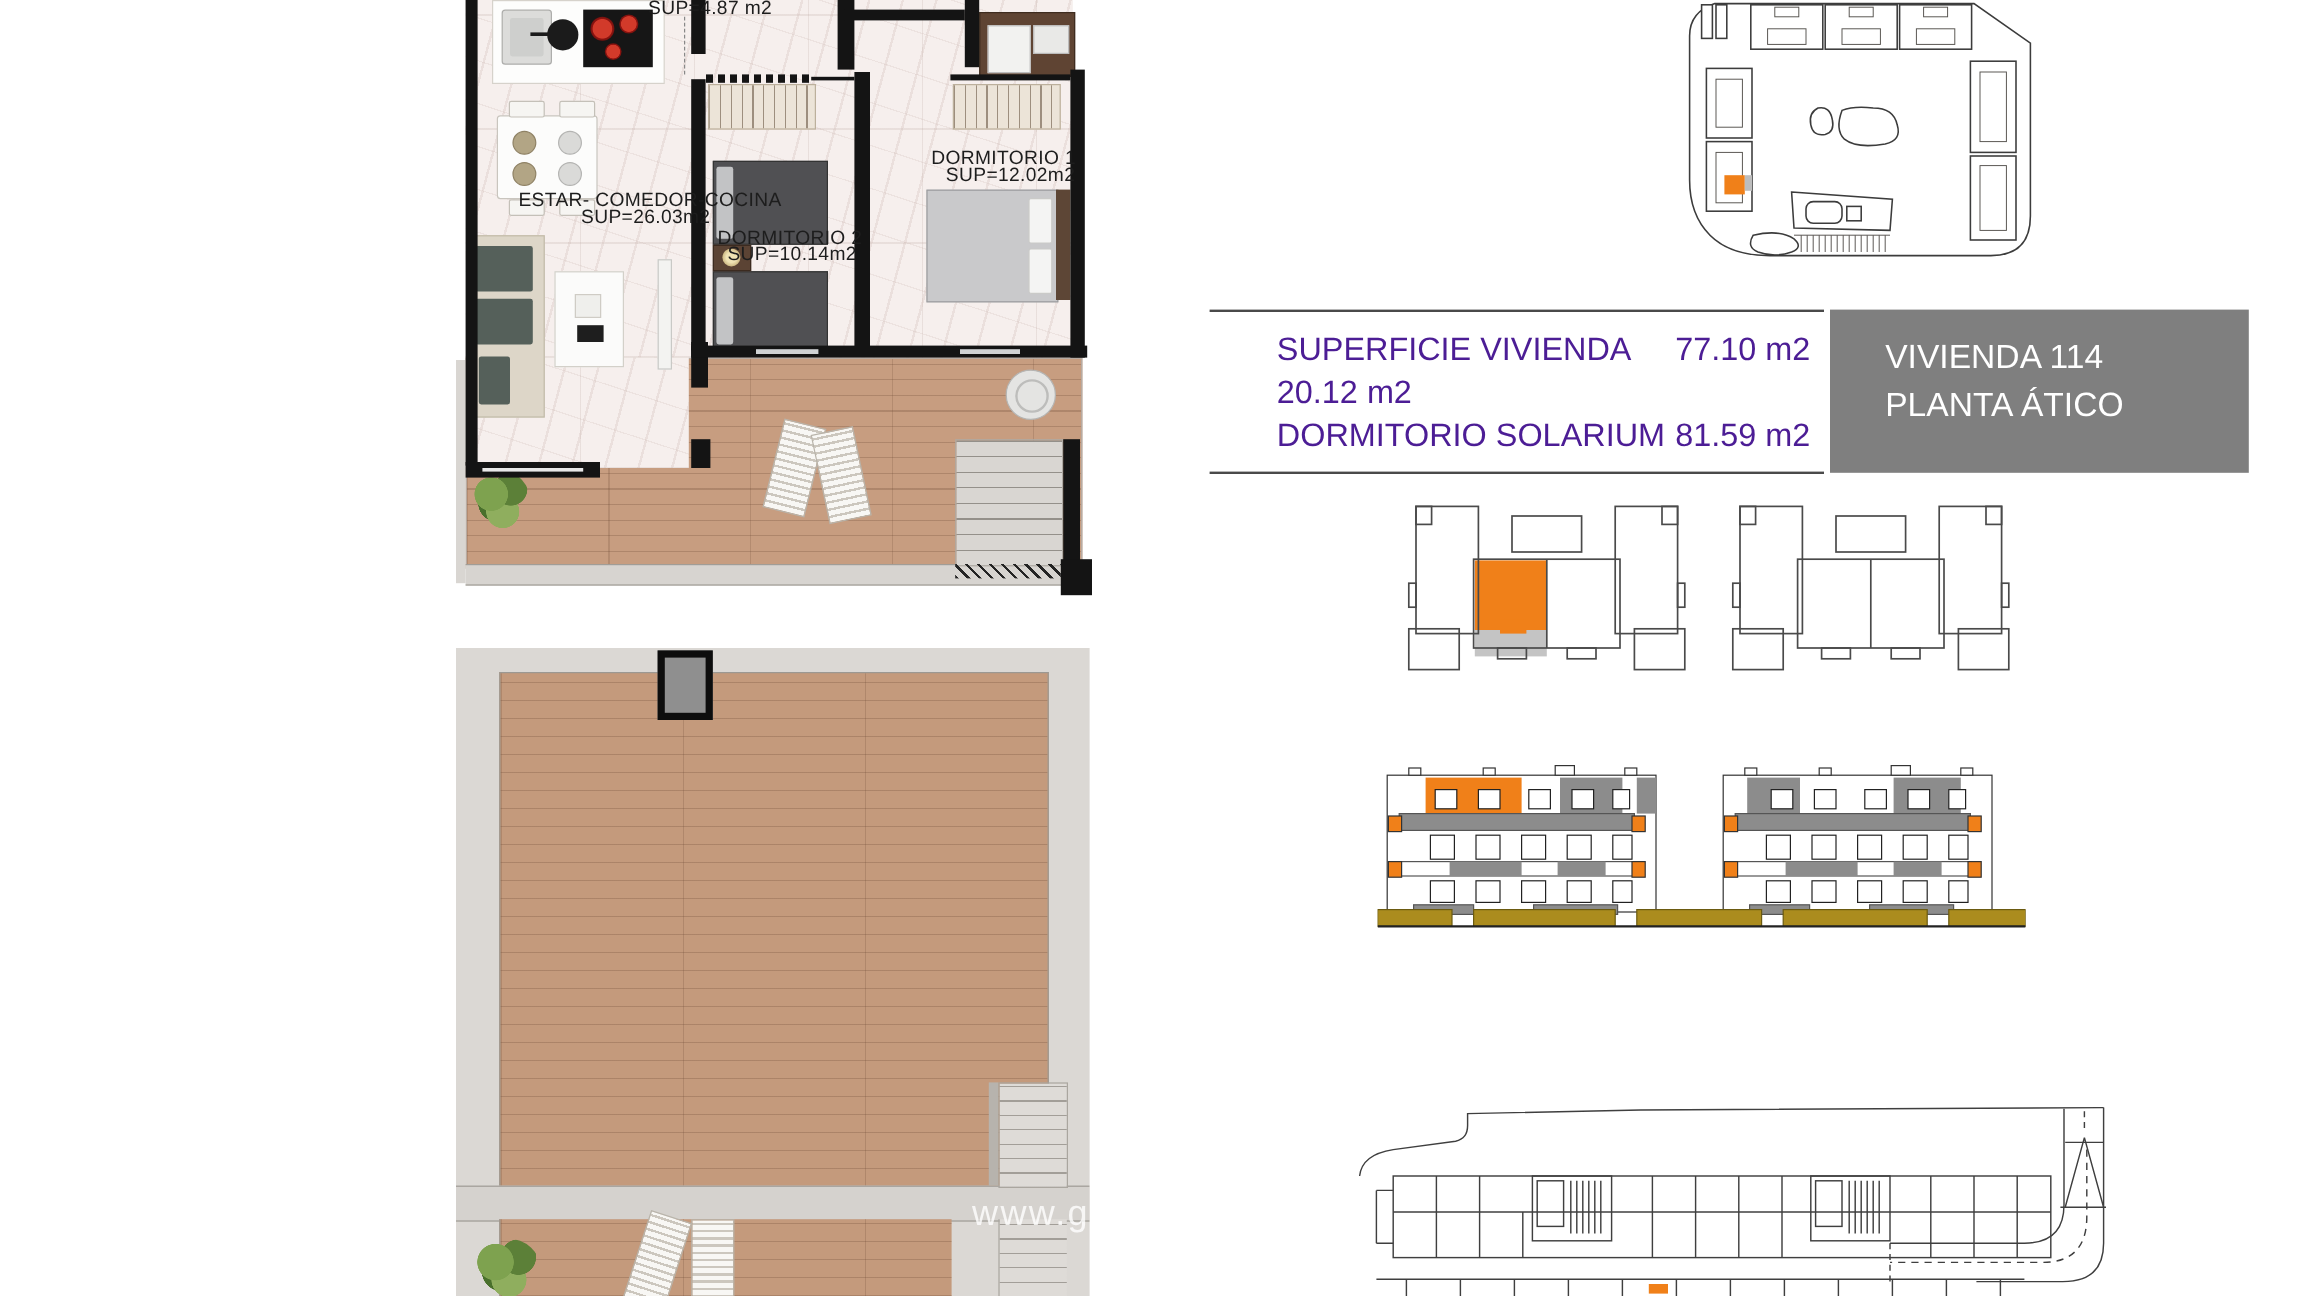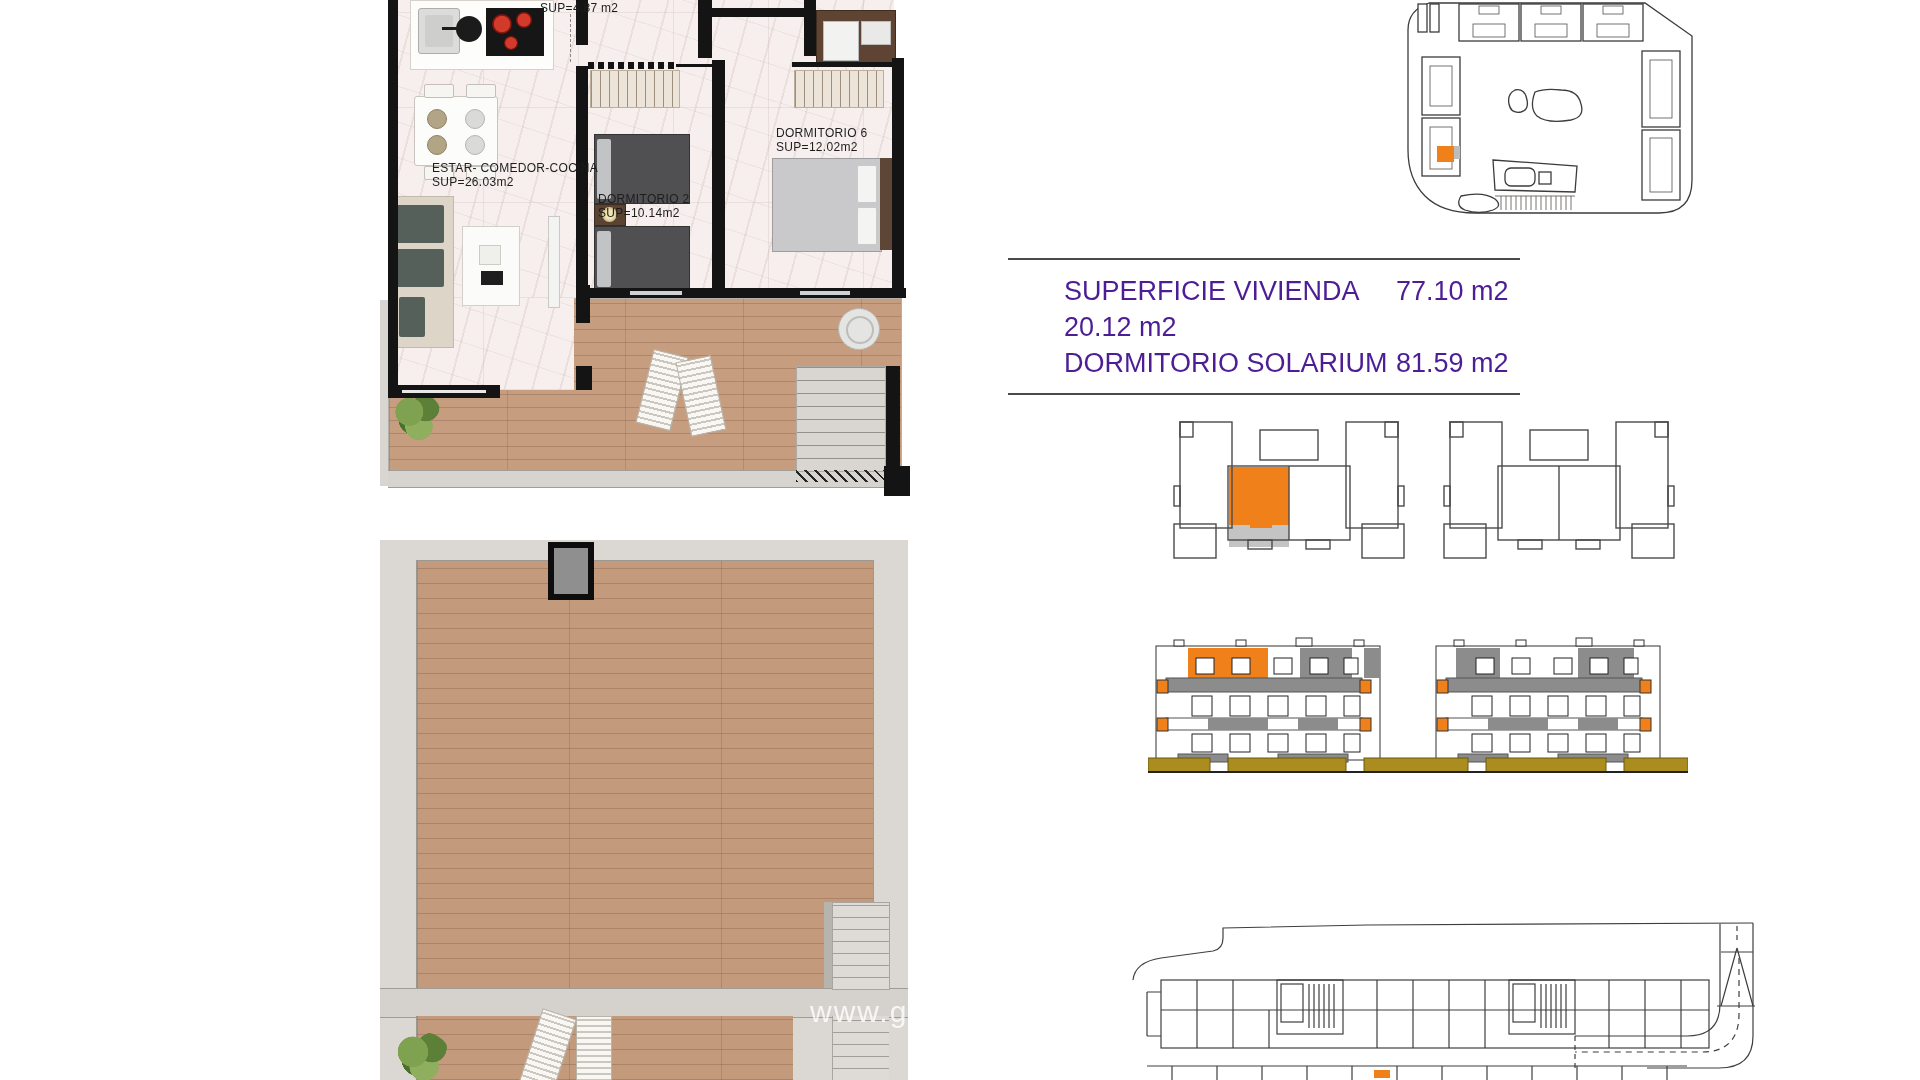--- a/index.html
+++ b/index.html
@@ -1,21 +1,21 @@
 <!DOCTYPE html>
 <html><head>
 <meta charset="utf-8">
 <style>
   html,body{margin:0;padding:0;background:#fff}
   #sheet{position:relative;width:1920px;height:1080px;background:#fff;overflow:hidden;
          font-family:"Liberation Sans",sans-serif;color:#1c1c1c}
   .abs{position:absolute}
   .wall{position:absolute;background:#141414}
-  .lbl{position:absolute;font-size:12px;line-height:14px;color:#1d1d1d;letter-spacing:.3px;
-       text-align:left;white-space:nowrap}
+  .lbl{position:absolute;font-size:16px;line-height:14px;color:#1d1d1d;letter-spacing:.3px;
+       text-align:right;white-space:nowrap}
 
   
   #apt{position:absolute;left:380px;top:0;width:528px;height:537px;background:#fff}
   .marble{background-color:#f6efed;background-image:
      repeating-linear-gradient(105deg,rgba(205,183,178,.28) 0 2px,transparent 2px 27px),
      repeating-linear-gradient(18deg,rgba(198,176,170,.20) 0 1px,transparent 1px 34px),
      repeating-linear-gradient(0deg,rgba(185,165,158,.22) 0 1px,transparent 1px 95px),
      repeating-linear-gradient(90deg,rgba(185,165,158,.22) 0 1px,transparent 1px 95px)}
   .wood{background-color:#c79d80;background-image:
      repeating-linear-gradient(0deg,rgba(101,67,47,.26) 0 1px,transparent 1px 13px),
@@ -250,21 +250,21 @@
     <div class="lbl" id="lbl-bath">SUP=4.87 m2</div>
     <div class="lbl" id="lbl-living">
       <div>ESTAR- COMEDOR-COCINA</div>
       <div>SUP=26.03m2</div>
     </div>
     <div class="lbl" id="lbl-dorm2">
       <div>DORMITORIO 2</div>
       <div>SUP=10.14m2</div>
     </div>
     <div class="lbl" id="lbl-dorm1">
-      <div>DORMITORIO 6</div>
+      <div>DORMITORIO 1</div>
       <div>SUP=12.02m2</div>
     </div>
   </div>
 
   <div id="sol">
     <div class="abs wood2" id="deck"></div>
     <div class="abs" id="sol-band"></div>
     <div class="abs wood2" id="sol-low"></div>
     <div class="abs" id="skylight"></div>
     <div class="abs" id="sol-stw"></div>
@@ -322,20 +322,24 @@
       <span class="sl">SUPERFICIE VIVIENDA</span>
       <span class="sv">77.10 m2</span>
     </div>
     <div class="srow">
       <span class="sv">20.12 m2</span>
     </div>
     <div class="srow">
       <span class="sl">DORMITORIO SOLARIUM</span>
       <span class="sv">81.59 m2</span>
     </div>
+  </div>
+  <div id="unit-box">
+    <div>VIVIENDA 114</div>
+    <div>PLANTA ÁTICO</div>
   </div>
 
   <svg id="keyplans" width="510" height="170" viewBox="0 0 510 170">
     <g transform="translate(2,6)">
       <rect x="55" y="51" width="60" height="58" fill="#F08019"></rect>
       <rect x="55" y="109" width="60" height="22" fill="#c4c4c4"></rect>
       <rect x="76" y="100" width="22" height="12" fill="#F08019"></rect>
       <g fill="none" stroke="#4a4a4a" stroke-width="1.4">
         <rect x="6" y="6" width="52" height="106" fill="#ffffff" fill-opacity="0"></rect>
         <rect x="6" y="6" width="13" height="15"></rect>

